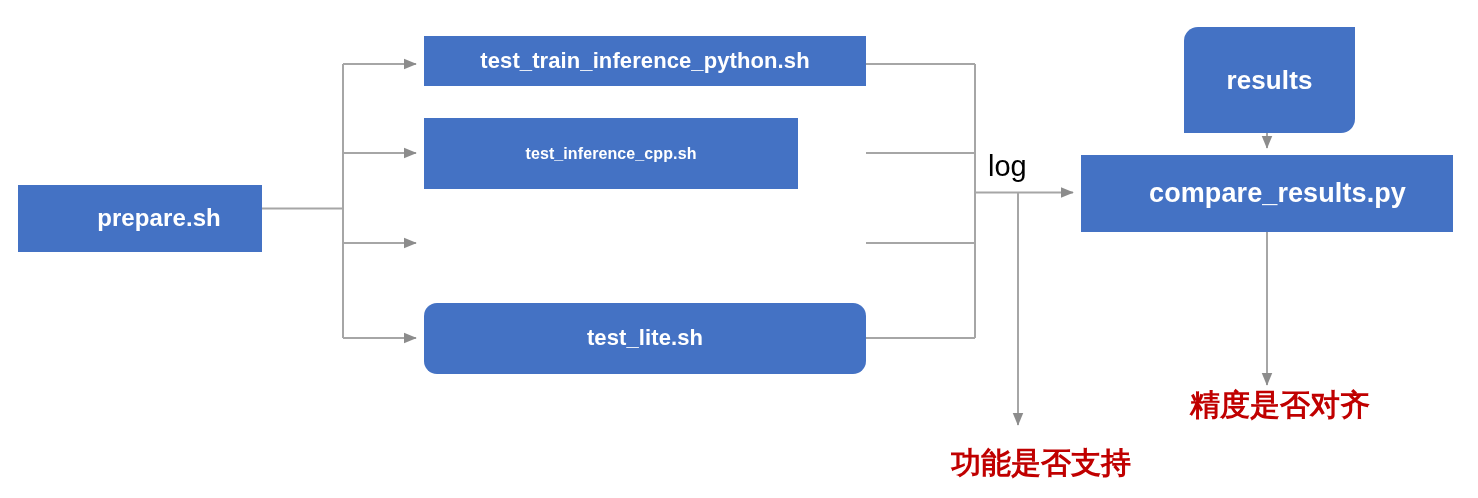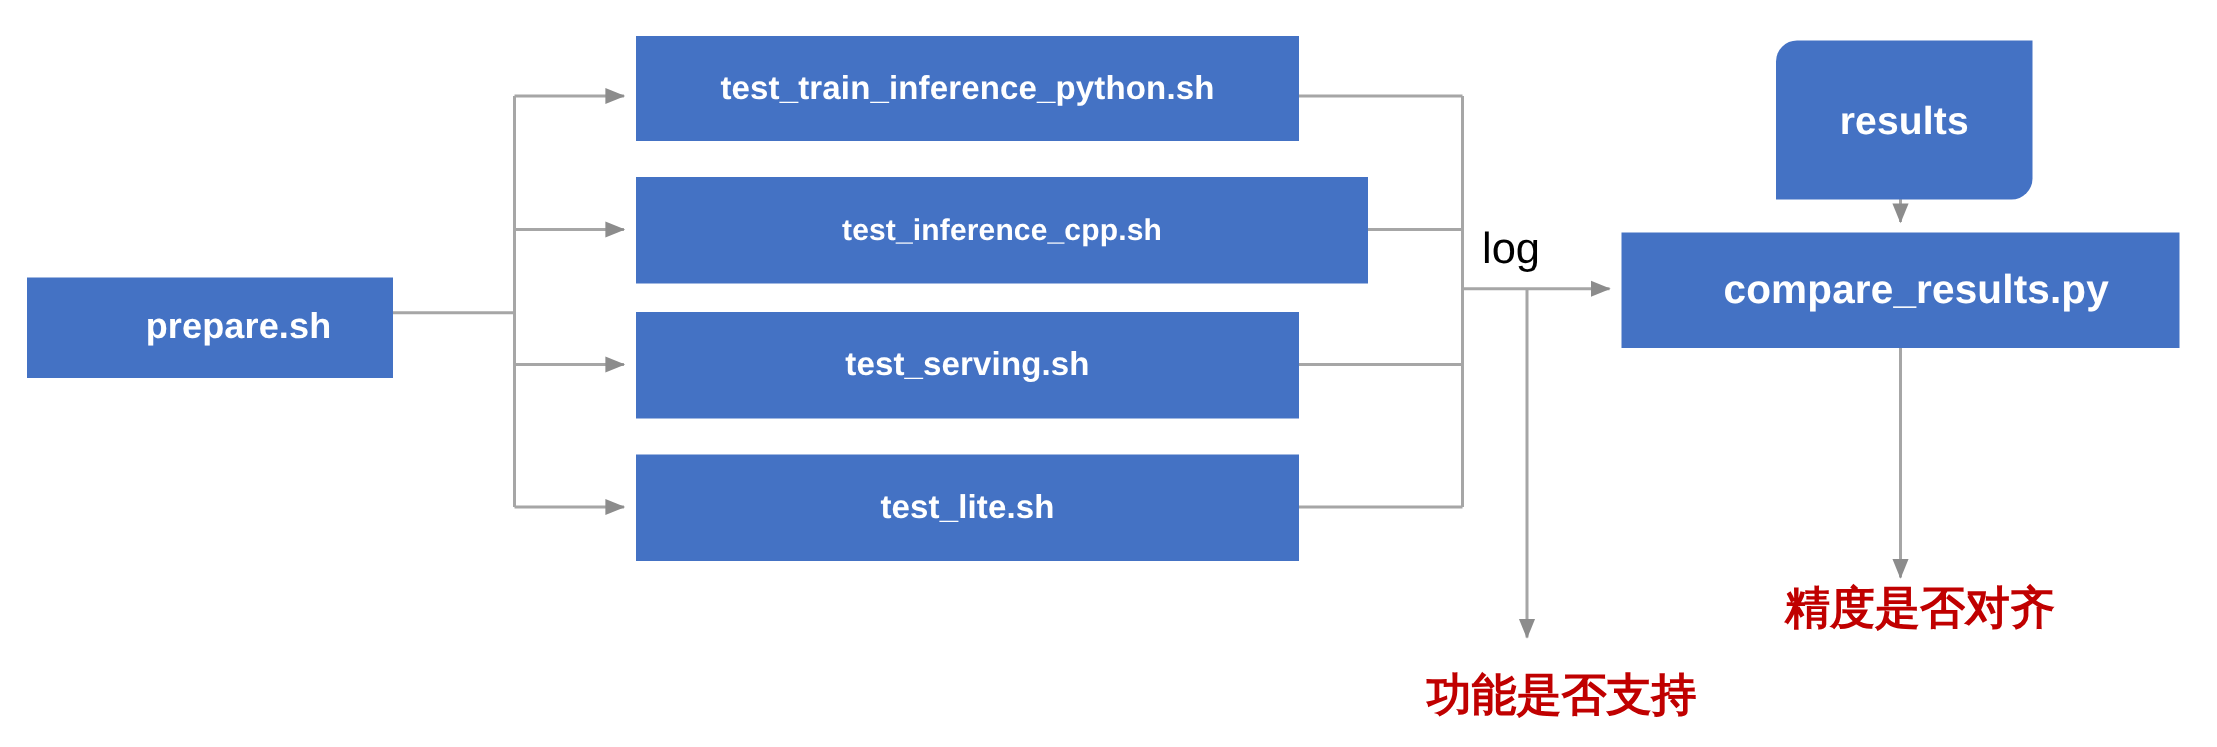--- a/index.html
+++ b/index.html
@@ -91,27 +91,26 @@
       <path d="M1018,192.5 L1018,425" marker-end="url(#arrowhead)"></path>
 
       <path d="M1267,110 L1267,148" marker-end="url(#arrowhead)"></path>
 
       <path d="M1267,232 L1267,385" marker-end="url(#arrowhead)"></path>
     </g>
   </svg>
 
   <div class="node-box node-rect" style="left:18px; top:185px; width:244px; height:67px; font-size:24px;padding-left:38px;">prepare.sh</div>
 
-  <div class="node-box node-rect" style="left:424px; top:24px; width:442px; height:70px; font-size:22px;text-align:right;">test_train_inference_python.sh</div>
+  <div class="node-box node-rect" style="left:424px; top:36px; width:442px; height:50px; font-size:22px;text-align:right;">test_train_inference_python.sh</div>
 
-  <div class="node-box node-rect" style="left:424px; top:118px; width:488px; height:71px; font-size:20px;">test_inference_cpp.sh</div>
+  <div class="node-box node-rect" style="left:424px; top:118px; width:374px; height:71px; font-size:16px;">test_inference_cpp.sh</div>
 
-  <div class="node-box node-rect" style="left:424px; top:208px; width:442px; height:71px; font-size:22px;">test_serving.sh</div>
 
-  <div class="node-box node-rect" style="left:424px; top:303px; width:442px; height:71px; font-size:22px;">test_lite.sh</div>
+  <div class="node-box node-rect" style="left:424px; top:303px; width:442px; height:71px; font-size:22px;border-radius:13px;">test_lite.sh</div>
 
   <div class="edge-label" style="left:988px; top:150px; font-size:29px;">log</div>
 
   <div class="node-box node-round-diag" style="left:1184px; top:27px; width:171px; height:106px; font-size:26px;">results</div>
 
   <div class="node-box node-rect" style="left:1081px; top:155px; width:372px; height:77px; font-size:27px;padding-left:21px;">compare_results.py</div>
 
   <div class="annotation" style="left:913px; top:443px; font-size:30px;margin-left:38px;">功能是否支持</div>
 
   <div class="annotation" style="left:1190px; top:385px; font-size:30px;">精度是否对齐</div>

